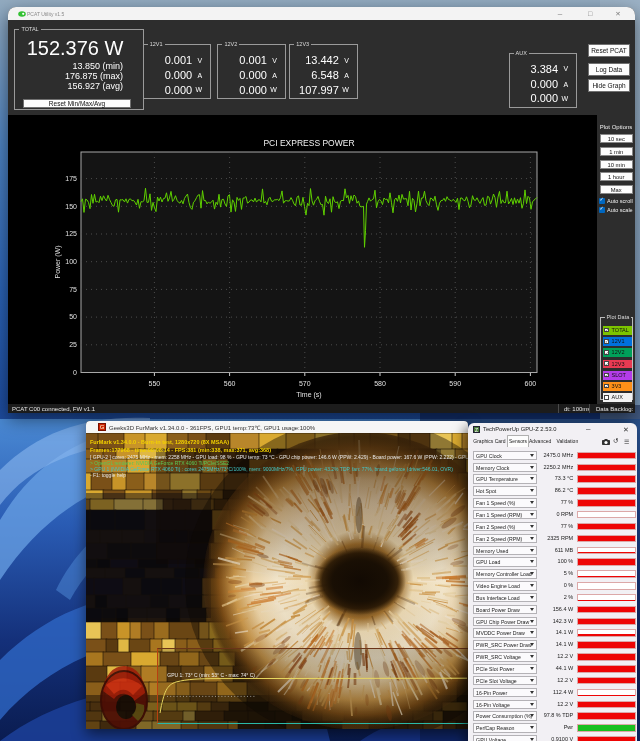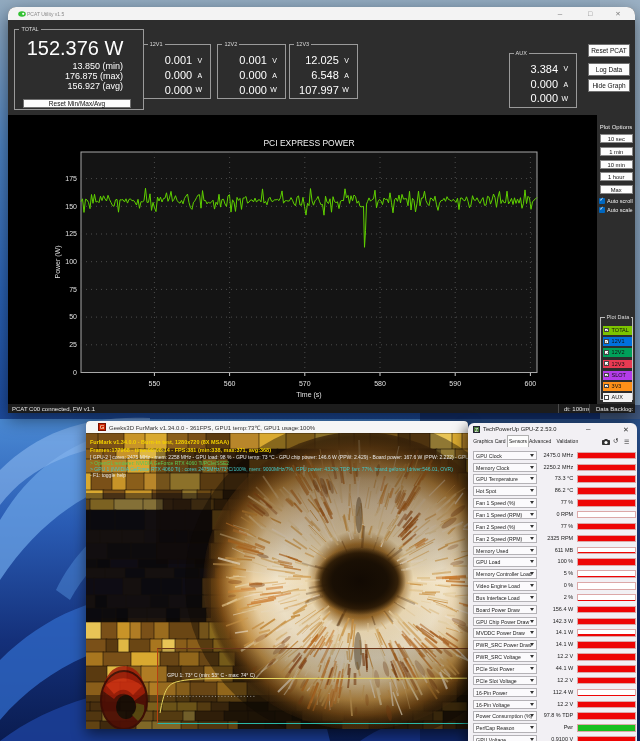--- a/index.html
+++ b/index.html
@@ -104,21 +104,21 @@
       <span class="glab">12V2</span>
       <div class="mval" style="top:8.5px">0.001</div>
       <span class="munit" style="top:11.3px">V</span>
       <div class="mval" style="top:23.7px">0.000</div>
       <span class="munit" style="top:26.5px">A</span>
       <div class="mval" style="top:38.4px">0.000</div>
       <span class="munit" style="top:41.2px">W</span>
     </div>
     <div class="gbox" style="left:281.3px;top:37.3px;width:68.5px;height:55px">
       <span class="glab">12V3</span>
-      <div class="mval" style="top:8.5px">12.025</div>
+      <div class="mval" style="top:8.5px">13.442</div>
       <span class="munit" style="top:11.3px">V</span>
       <div class="mval" style="top:23.7px">6.548</div>
       <span class="munit" style="top:26.5px">A</span>
       <div class="mval" style="top:38.4px">107.997</div>
       <span class="munit" style="top:41.2px">W</span>
     </div>
     <div class="gbox" style="left:500.6px;top:46px;width:68.5px;height:55px">
       <span class="glab">AUX</span>
       <div class="mval" style="top:8.5px">3.384</div>
       <span class="munit" style="top:11.3px">V</span>

